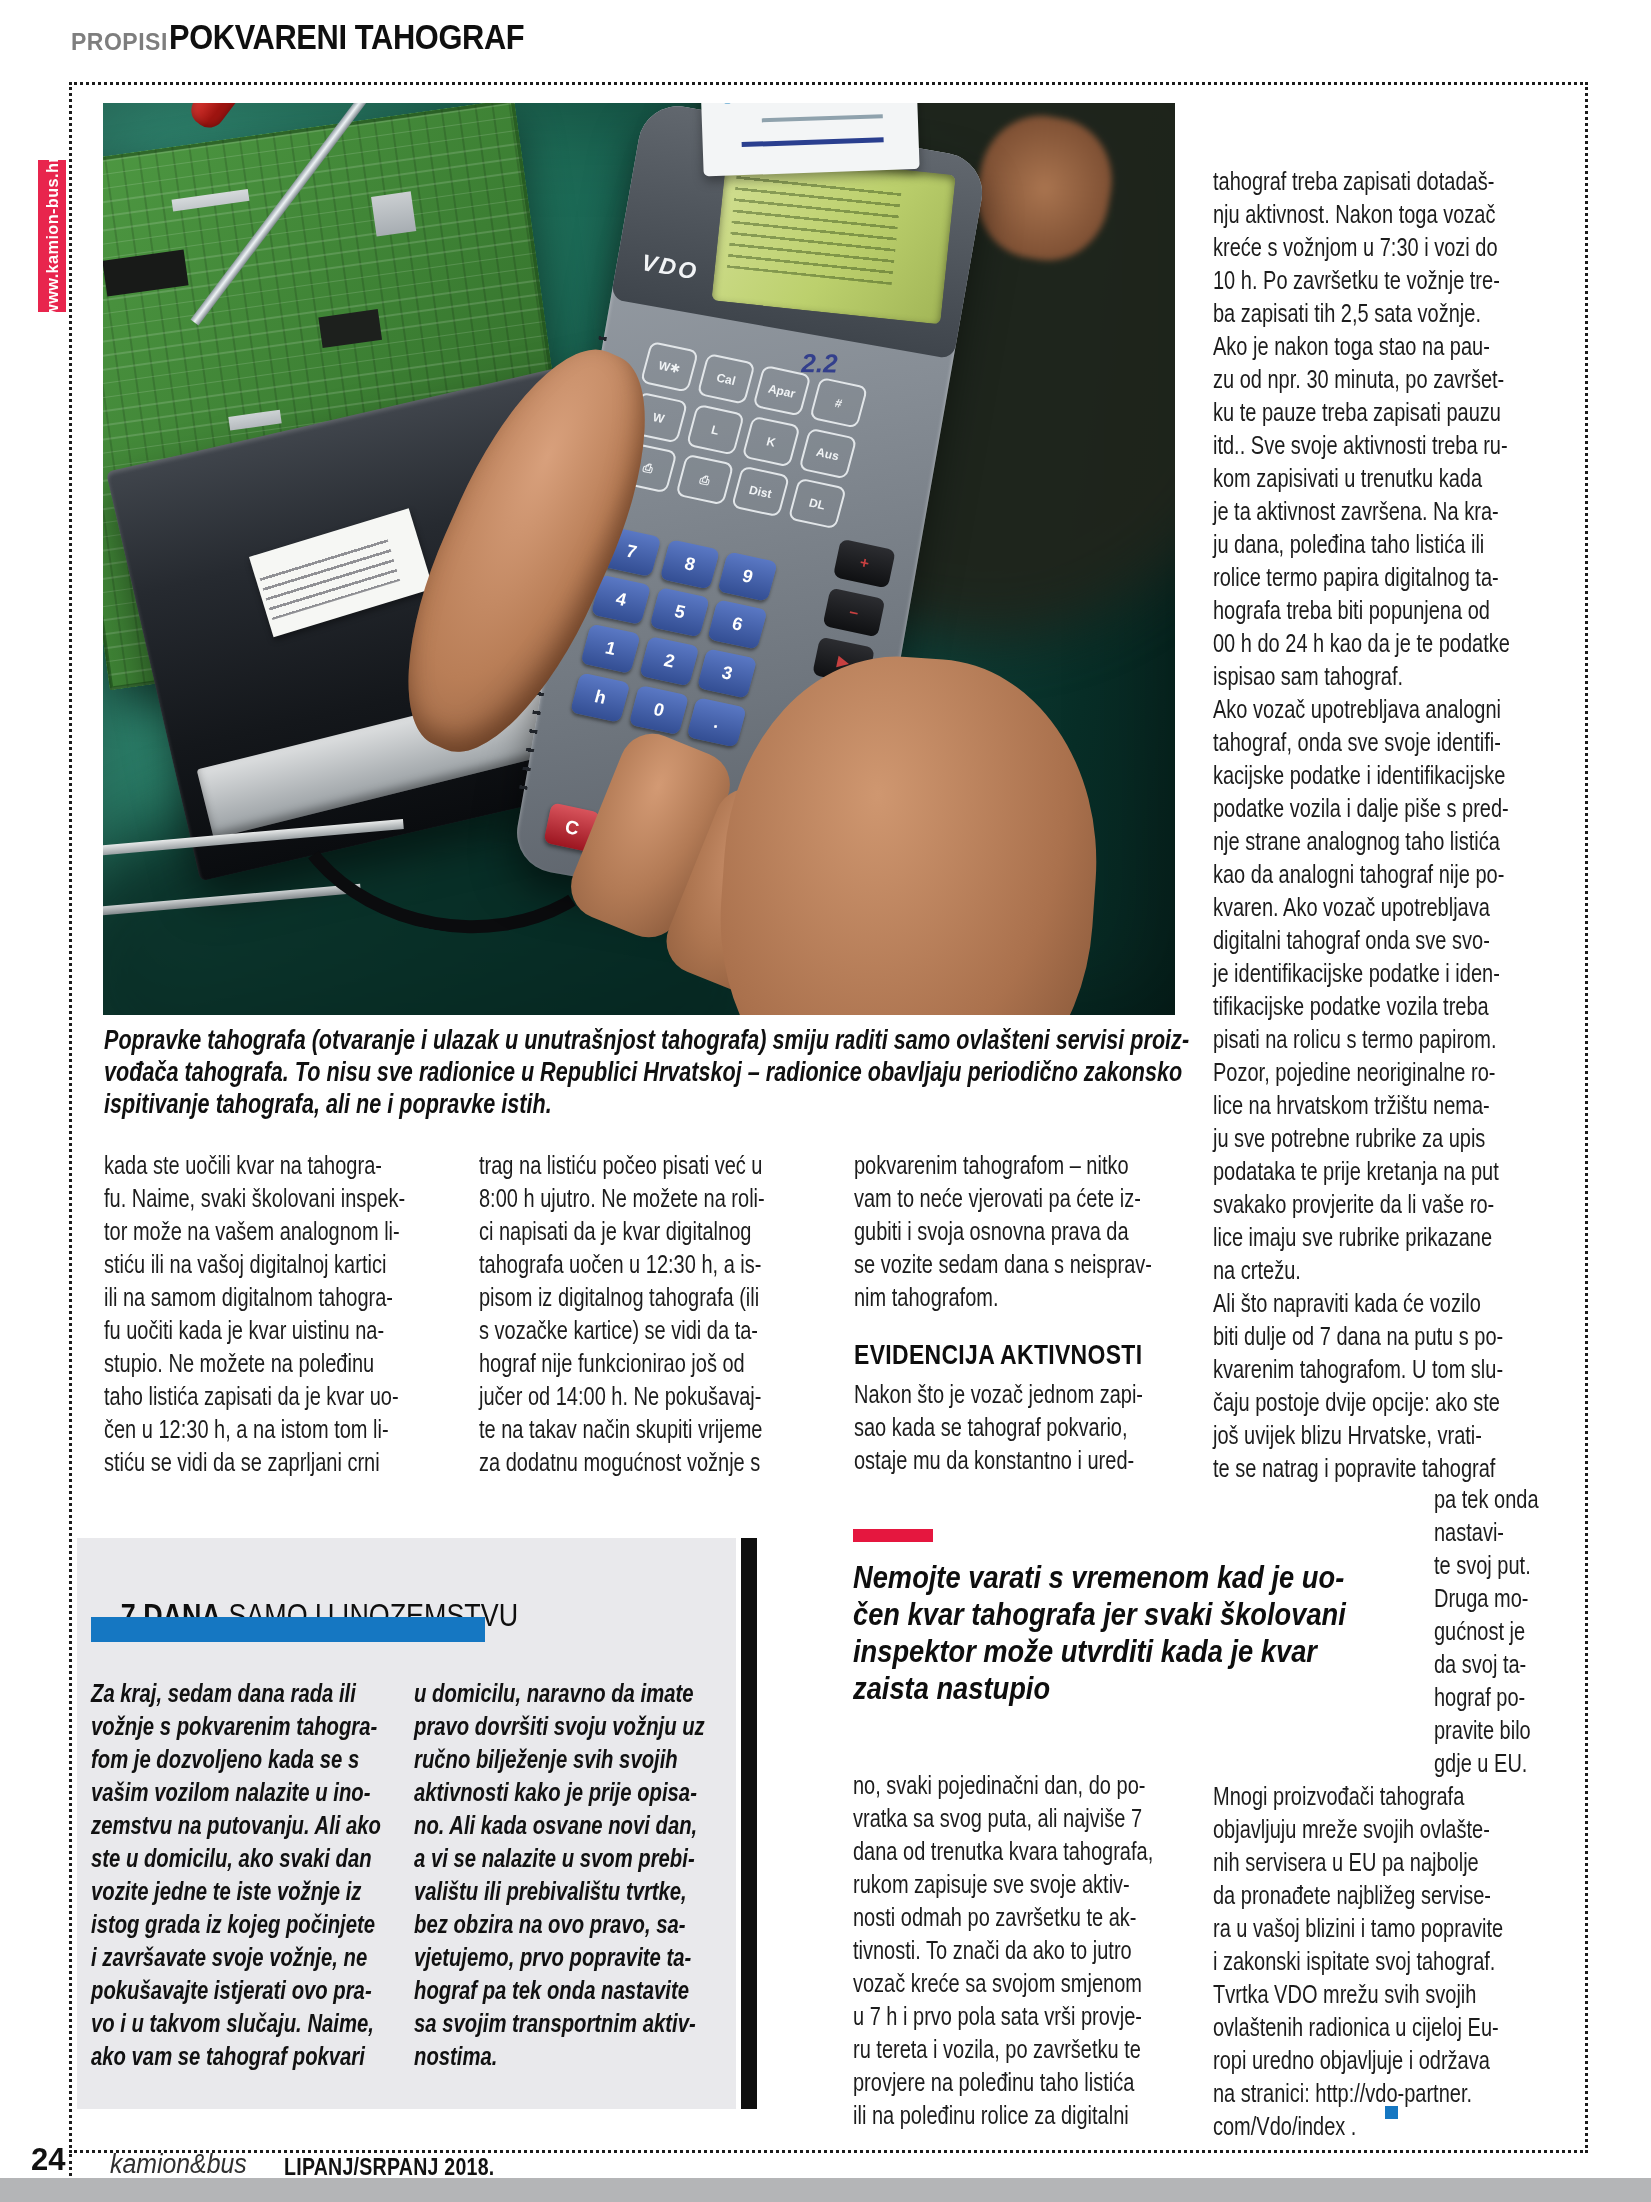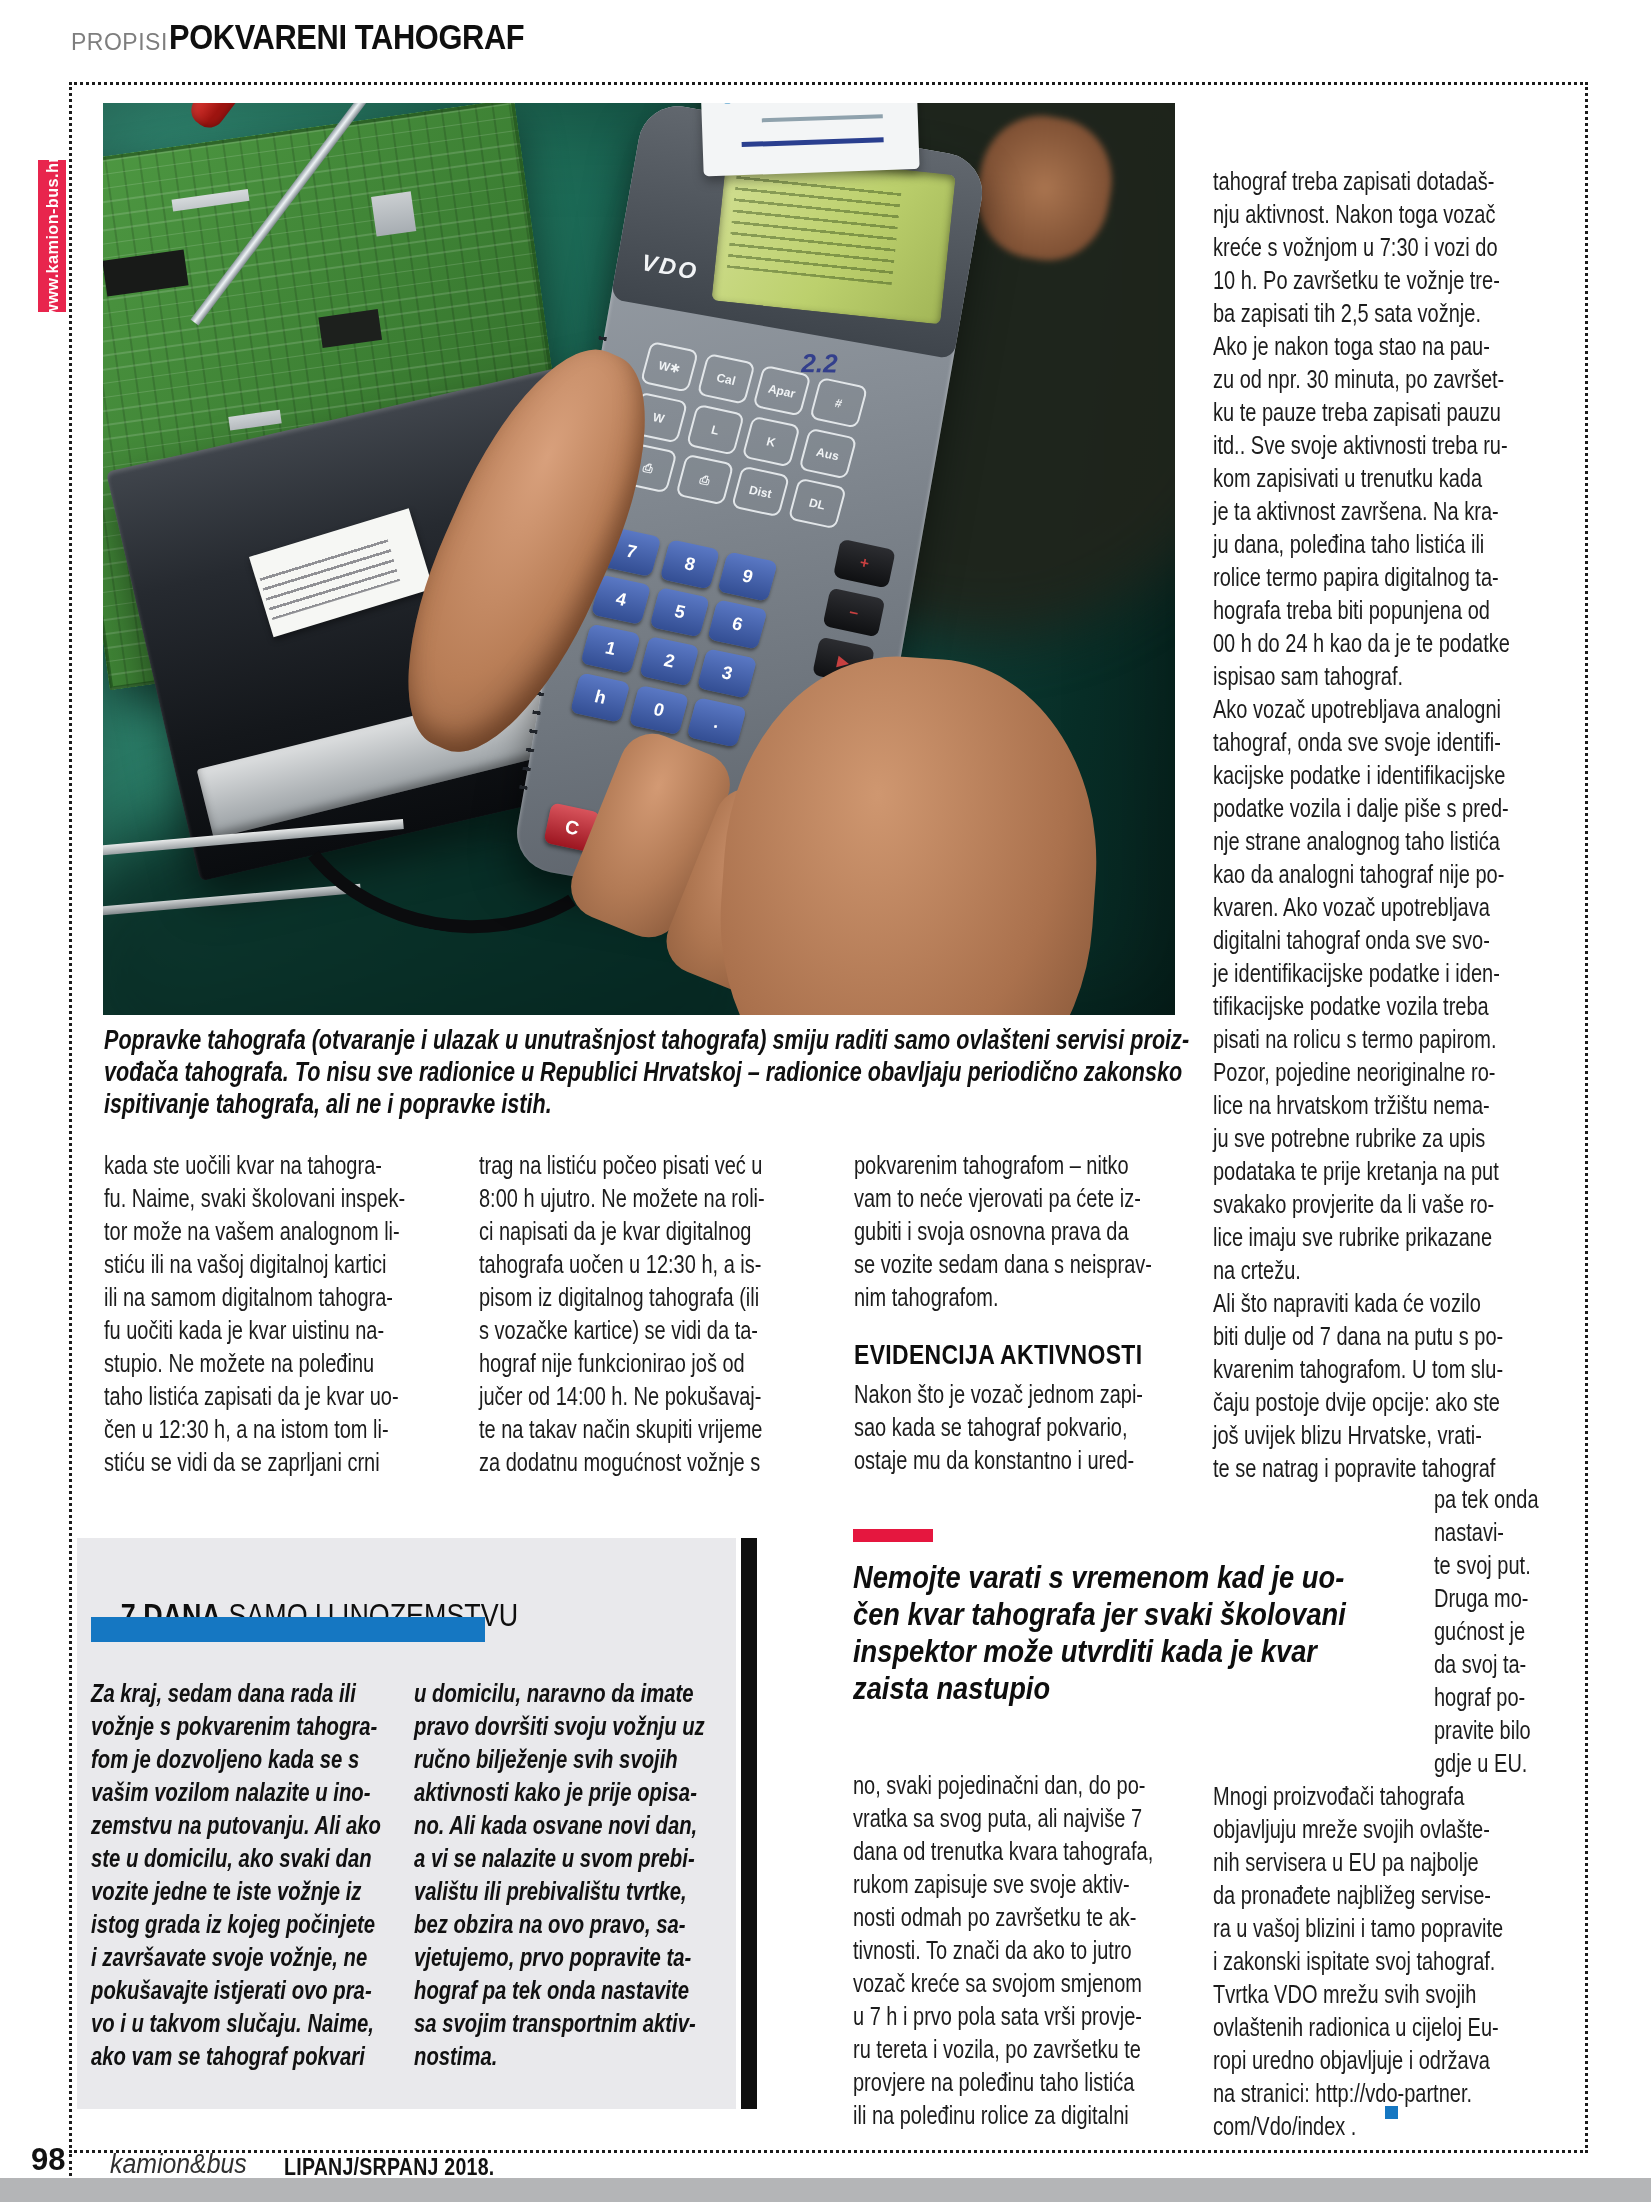--- a/index.html
+++ b/index.html
@@ -10,21 +10,21 @@
   .bt{font-size:25px;line-height:33px;color:#1c1c1c;white-space:pre;
       transform:scaleX(.8);transform-origin:0 0;}
   .cap{font-size:27px;line-height:32px;font-weight:bold;font-style:italic;color:#101010;
        white-space:pre;transform:scaleX(.8);transform-origin:0 0;}
   .boxtxt{font-size:26px;line-height:33px;font-weight:bold;font-style:italic;color:#111;
        white-space:pre;transform:scaleX(.78);transform-origin:0 0;}
   .quote{font-size:31px;line-height:37px;font-weight:bold;font-style:italic;color:#0e0e0e;
        white-space:pre;transform:scaleX(.88);transform-origin:0 0;}
   .h3{font-size:28px;font-weight:800;letter-spacing:0.4px;color:#0e0e0e;white-space:pre;
       transform:scaleX(.82);transform-origin:0 0;}
-  .kicker{font-size:23px;font-weight:normal;color:#7e7e7e;letter-spacing:0.5px;}
+  .kicker{font-size:23px;font-weight:bold;color:#7e7e7e;letter-spacing:0.5px;}
   .ptitle{font-size:35px;font-weight:bold;color:#0f0f0f;letter-spacing:-0.4px;
       transform:scaleX(.88);transform-origin:0 0;white-space:pre;}
   .boxtitle{font-size:32px;color:#0f0f0f;white-space:pre;transform:scaleX(.84);transform-origin:0 0;}
   .boxtitle .tb{font-weight:800;}
   
   #dotted-frame{left:69px;top:82px;width:1519px;height:2071px;box-sizing:border-box;
      border:3.4px dotted #1b1b1b;}
   #frame-tail{left:69px;top:2154px;height:27.5px;width:0;border-left:3.4px dotted #1b1b1b;}
   #side-tab{left:38px;top:160px;width:28px;height:152px;background:#e8254d;
      display:flex;align-items:center;justify-content:center;}
@@ -369,17 +369,17 @@
 dana od trenutka kvara tahografa,
 rukom zapisuje sve svoje aktiv-
 nosti odmah po završetku te ak-
 tivnosti. To znači da ako to jutro
 vozač kreće sa svojom smjenom
 u 7 h i prvo pola sata vrši provje-
 ru tereta i vozila, po završetku te
 provjere na poleđinu taho listića
 ili na poleđinu rolice za digitalni</div>
 
-<div class="abs" id="page-num">98</div>
+<div class="abs" id="page-num">24</div>
 <div class="abs" id="mag-name">kamion&amp;bus</div>
 <div class="abs" id="issue">LIPANJ/SRPANJ 2018.</div>
 <div class="abs" id="bottom-bar"></div>
 
 
 </body></html>

